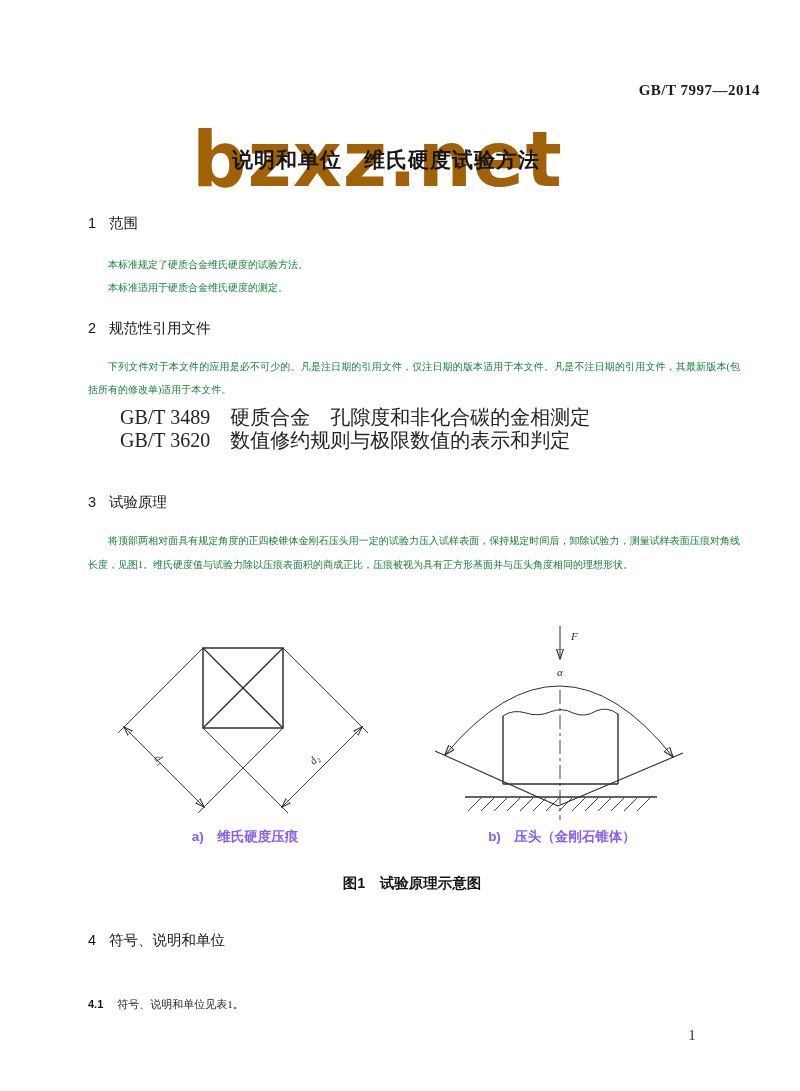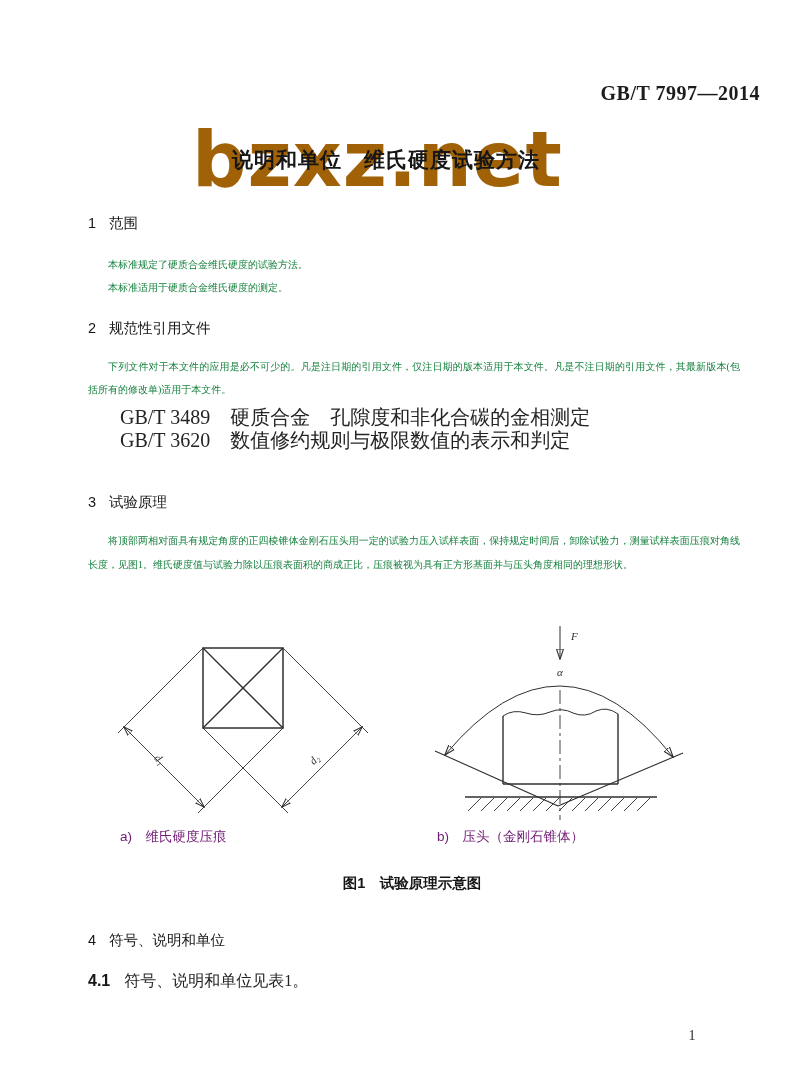--- a/index.html
+++ b/index.html
@@ -1,37 +1,37 @@
 <!DOCTYPE html>
 <html><head>
 <meta charset="utf-8">
 <style>
   html,body{margin:0;padding:0;background:#fff;}
   .page{position:relative;width:800px;height:1091px;background:#ffffff;overflow:hidden;
         font-family:"Liberation Serif",serif;color:#222;}
-  .hdr{position:absolute;top:82px;right:40px;font-size:20px;font-weight:bold;
+  .hdr{position:absolute;top:82px;right:40px;font-size:15px;font-weight:bold;
        letter-spacing:.5px;color:#1c1c1c;}
   .watermark{position:absolute;left:192px;top:122px;font-family:"DejaVu Sans",sans-serif;
        font-weight:bold;font-size:76px;line-height:1;color:#a16207;letter-spacing:1px;z-index:0;}
   .title{position:absolute;top:146px;left:0;width:772px;text-align:center;z-index:1;
        font-family:"Liberation Sans",sans-serif;font-weight:bold;font-size:21px;
        letter-spacing:1px;color:#161616;}
   .shead{position:absolute;left:88px;font-family:"Liberation Sans",sans-serif;
        font-weight:normal;font-size:14.5px;color:#161616;white-space:nowrap;}
   .shead .num{margin-right:13px;}
   .para{position:absolute;left:88px;width:652px;font-size:10px;line-height:22.5px;
        text-align:justify;color:#15803d;}
   .ind{text-indent:2em;}
   .reflist{position:absolute;left:120px;width:620px;font-size:20px;line-height:22.5px;color:#242424;}
   .figsvg{position:absolute;}
-  .subcap{position:absolute;width:250px;text-align:left;font-family:"Liberation Sans",sans-serif;
-       font-weight:normal;font-size:13.5px;color:#701a75;}
+  .subcap{position:absolute;width:250px;text-align:center;font-family:"Liberation Sans",sans-serif;
+       font-weight:bold;font-size:13.5px;color:#8b5cf6;}
   .figcap{position:absolute;left:0;width:824px;top:874px;text-align:center;
        font-family:"Liberation Sans",sans-serif;font-weight:bold;font-size:14.5px;color:#161616;}
-  .clause{position:absolute;left:88px;font-size:16px;color:#242424;white-space:nowrap;}
+  .clause{position:absolute;left:88px;font-size:11px;color:#242424;white-space:nowrap;margin-top:26px;}
   .clause .num{font-family:"Liberation Sans",sans-serif;font-weight:bold;margin-right:14px;color:#161616;}
   .pagenum{position:absolute;left:680px;top:1028px;width:24px;text-align:center;
        font-size:14px;color:#2a2a2a;}
   svg line, svg path, svg rect{stroke:#2f2f2f;fill:none;}
   .dimlabel{font-family:"Liberation Serif",serif;font-style:italic;font-size:11px;
        fill:#2f2f2f;stroke:none;}
 </style>
 </head>
 <body>
 

